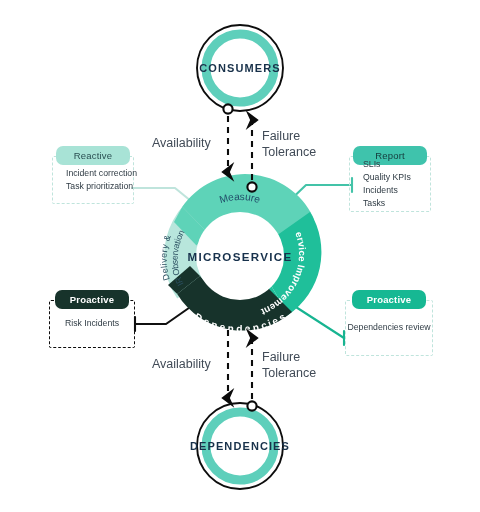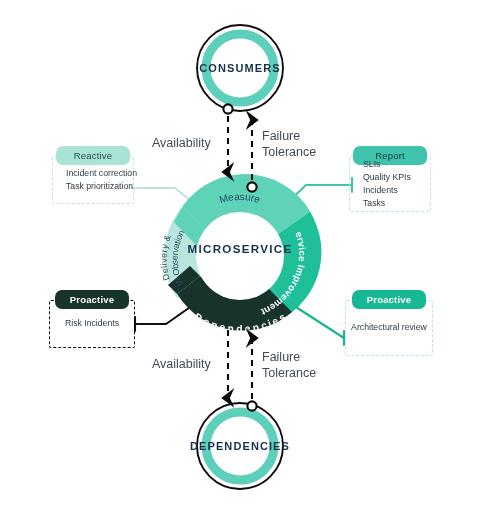--- a/index.html
+++ b/index.html
@@ -166,21 +166,21 @@
     </g>
   </svg>
 
   <div style="position:absolute;left:197px;top:25px;width:86px;height:86px;">
     <div class="circ-label">CONSUMERS</div>
   </div>
   <div style="position:absolute;left:197px;top:403px;width:86px;height:86px;">
     <div class="circ-label">DEPENDENCIES</div>
   </div>
 
-  <div style="position:absolute;left:196px;top:204px;width:88px;height:88px;text-align:right;">
+  <div style="position:absolute;left:196px;top:212px;width:88px;height:88px;text-align:right;">
     <div class="donut-center">MICROSERVICE</div>
   </div>
 
   <div class="edge-lbl" style="left:152px;top:136px;">Availability</div>
   <div class="edge-lbl" style="left:262px;top:129px;">Failure</div>
   <div class="edge-lbl" style="left:262px;top:145px;">Tolerance</div>
 
   <div class="edge-lbl" style="left:152px;top:357px;">Availability</div>
   <div class="edge-lbl" style="left:262px;top:350px;">Failure</div>
   <div class="edge-lbl" style="left:262px;top:366px;">Tolerance</div>
@@ -203,16 +203,16 @@
 
   <div class="box centered" style="left:49px;top:300px;width:86px;height:48px;
         border:1.9px dashed #0c0c0c;border-radius:2px;">
     <div class="pill" style="width:74px;height:19px;background:#17332B;color:#ffffff;font-weight:700;">Proactive</div>
     <div class="body">Risk Incidents</div>
   </div>
 
   <div class="box centered" style="left:345px;top:300px;width:88px;height:56px;
         border:1.7px dashed #BFE4DC;border-radius:2px;">
     <div class="pill" style="width:74px;height:19px;background:#16B893;color:#ffffff;font-weight:700;">Proactive</div>
-    <div class="body">Architectural review</div>
+    <div class="body">Dependencies review</div>
   </div>
 
 </div>
 
 </body></html>

